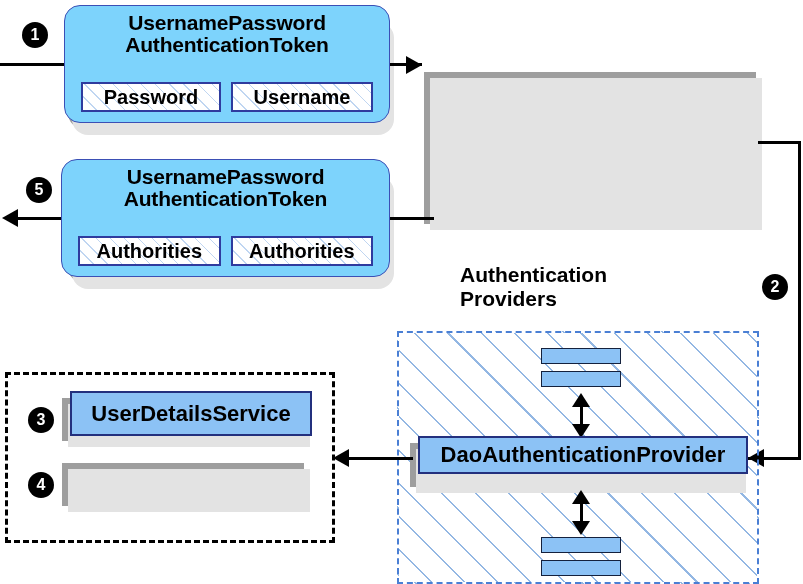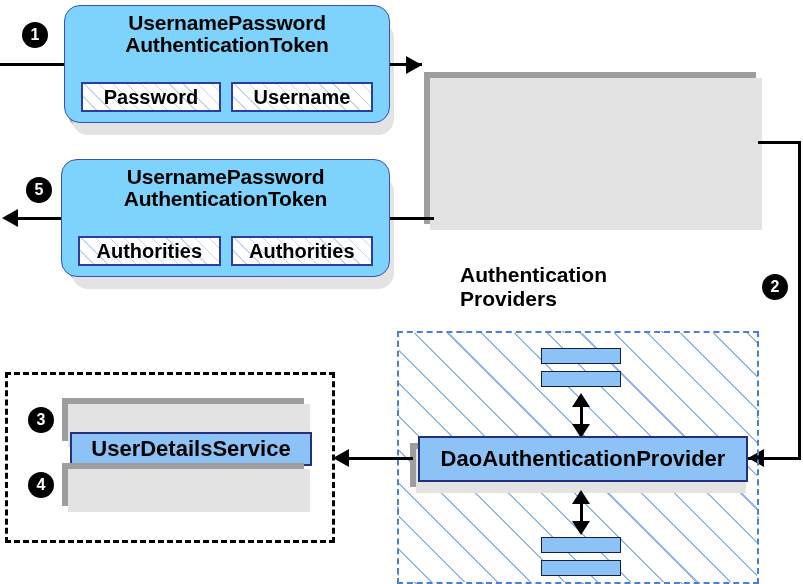--- a/index.html
+++ b/index.html
@@ -214,36 +214,36 @@
 
   <div class="mini-bar" style="left:541px;top:348px;width:80px;height:16px;"></div>
   <div class="mini-bar" style="left:541px;top:371px;width:80px;height:16px;"></div>
 
   <div class="arrow arrow-u" style="left:572px;top:393px;"></div>
   <div class="line-v" style="left:580px;top:400px;height:28px;"></div>
   <div class="arrow arrow-d" style="left:572px;top:424px;"></div>
 
   <div class="shadow-a" style="left:410px;top:443px;width:330px;height:44px;"></div>
   <div class="shadow-b" style="left:416px;top:449px;width:330px;height:44px;"></div>
-  <div class="svc-box" style="left:418px;top:436px;width:330px;height:46px;">DaoAuthenticationProvider</div>
+  <div class="svc-box" style="left:418px;top:436px;width:330px;height:38px;">DaoAuthenticationProvider</div>
 
   <div class="arrow arrow-u" style="left:572px;top:490px;"></div>
   <div class="line-v" style="left:580px;top:497px;height:28px;"></div>
   <div class="arrow arrow-d" style="left:572px;top:521px;"></div>
 
   <div class="mini-bar" style="left:541px;top:537px;width:80px;height:16px;"></div>
   <div class="mini-bar" style="left:541px;top:560px;width:80px;height:16px;"></div>
 
   <div class="line-h" style="left:347px;top:457px;width:66px;"></div>
   <div class="arrow arrow-l" style="left:333px;top:449px;"></div>
 
   <div class="dashed-black" style="left:5px;top:372px;width:330px;height:171px;"></div>
 
   <div class="bullet" style="left:28px;top:407px;">3</div>
   <div class="shadow-a" style="left:62px;top:398px;width:242px;height:43px;"></div>
   <div class="shadow-b" style="left:68px;top:404px;width:242px;height:43px;"></div>
-  <div class="svc-box" style="left:70px;top:391px;width:242px;height:34px;margin-top:41px;">UserDetailsService</div>
+  <div class="svc-box" style="left:70px;top:391px;width:242px;height:45px;">UserDetailsService</div>
 
   <div class="bullet" style="left:28px;top:472px;">4</div>
   <div class="shadow-a" style="left:62px;top:463px;width:242px;height:43px;"></div>
   <div class="shadow-b" style="left:68px;top:469px;width:242px;height:43px;"></div>
 
 </div>
 
 </body></html>

